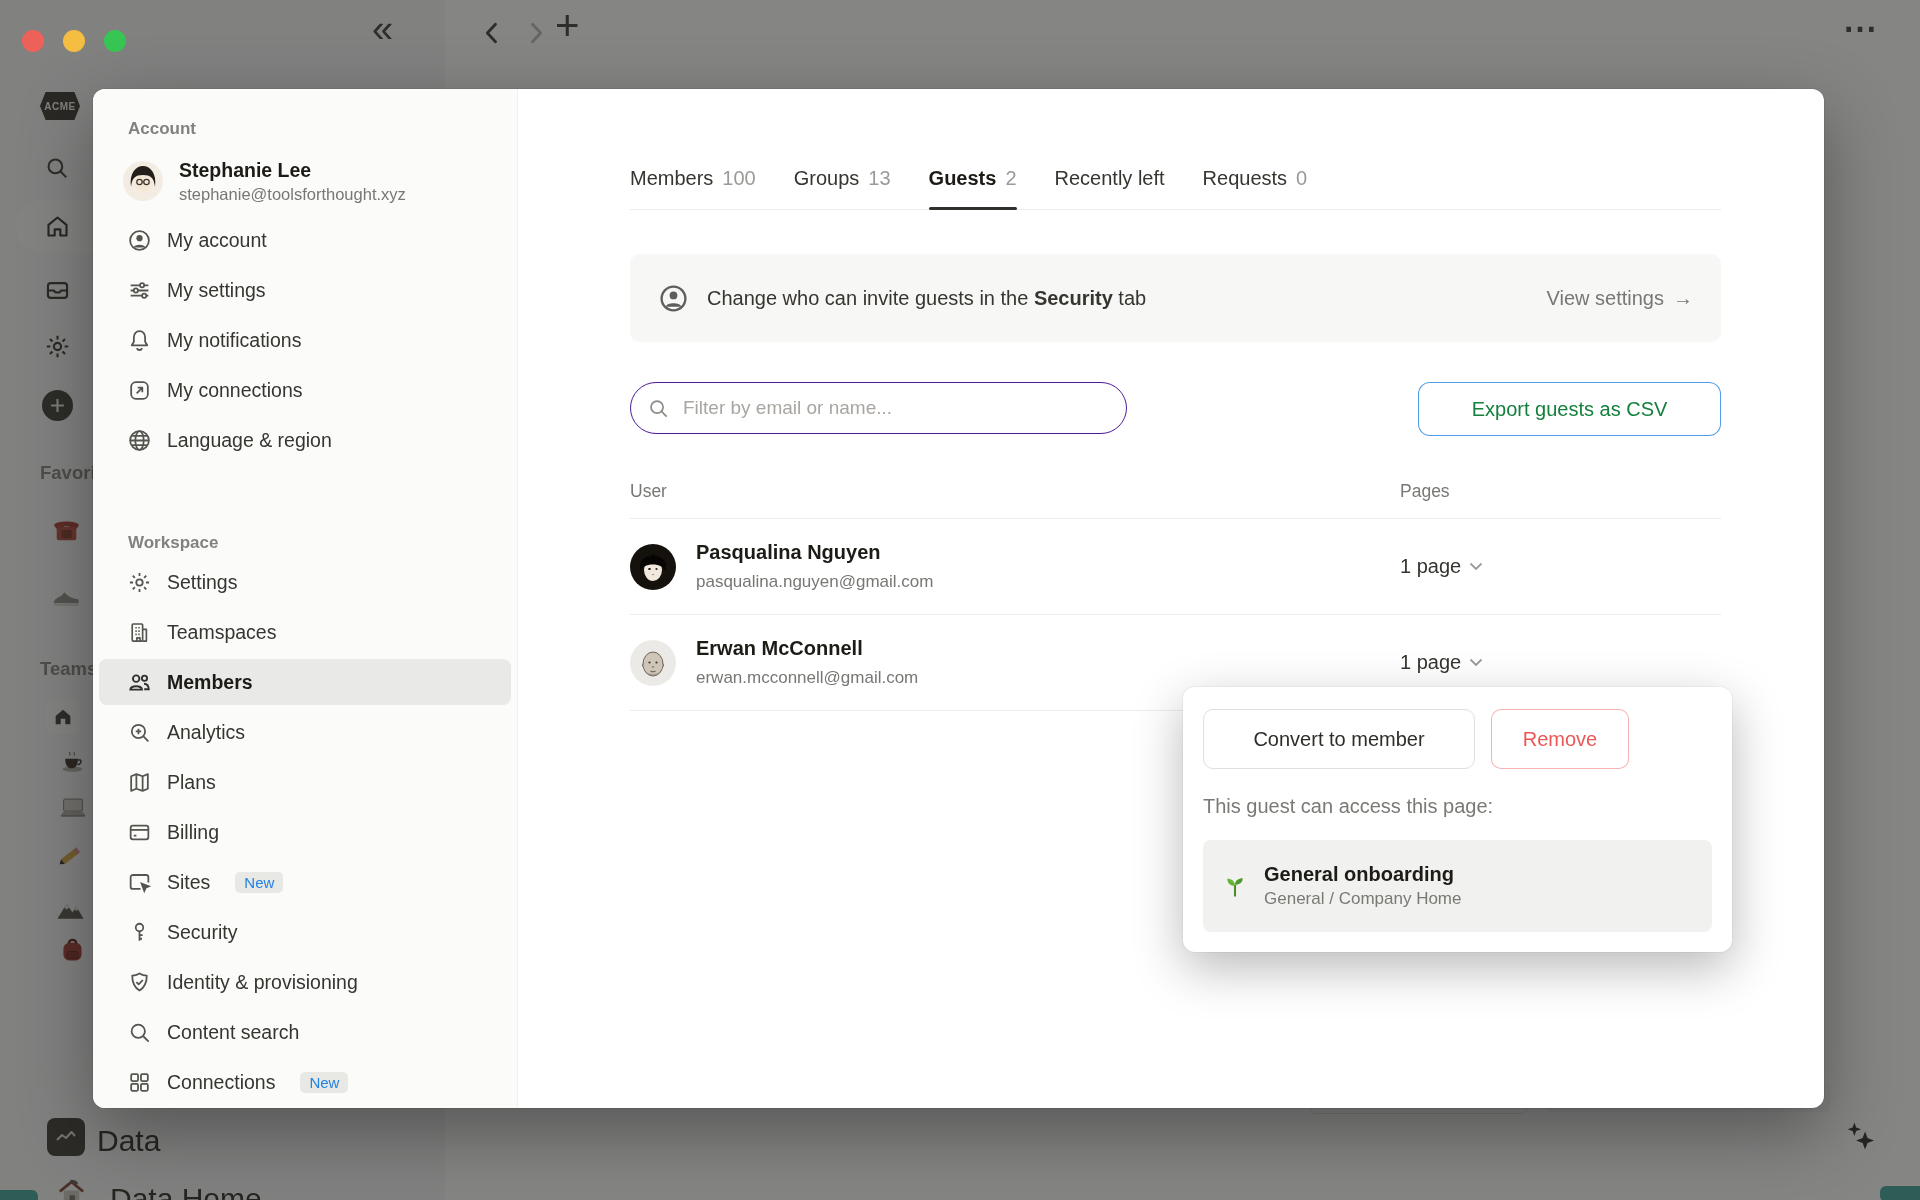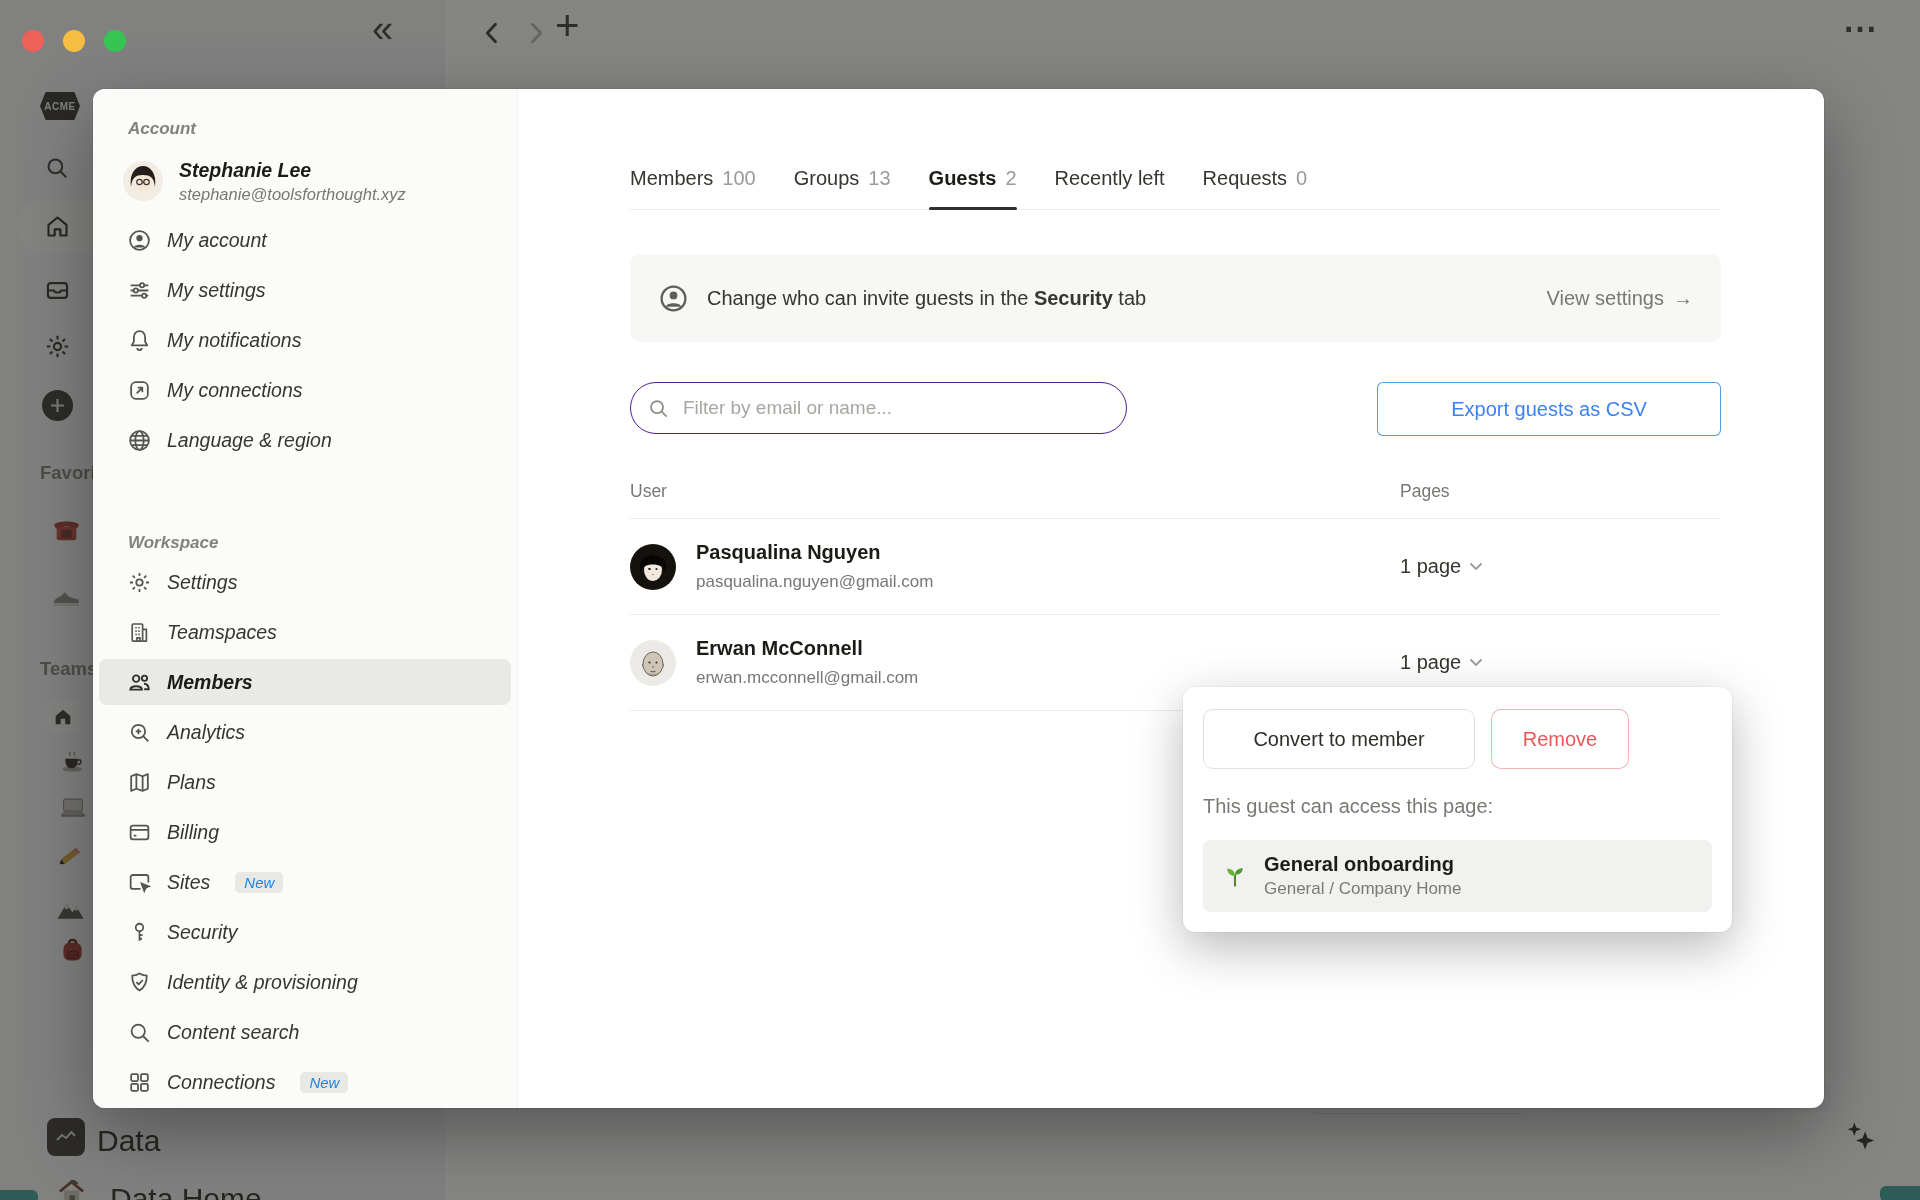--- a/index.html
+++ b/index.html
@@ -33,21 +33,21 @@
   }
   .topbar-glyph{color:#3c3c39;}
   
   .overlay{position:absolute;inset:0;background:rgba(33,33,31,0.55);z-index:5;}
   .traffic{position:absolute;top:30px;width:22px;height:22px;border-radius:50%;z-index:6;}
   
   .modal{
     position:absolute;left:93px;top:89px;width:1731px;height:1019px;background:#fff;border-radius:12px;
     box-shadow:0 0 0 1px rgba(0,0,0,0.06),0 24px 70px rgba(0,0,0,0.35);z-index:10;display:flex;overflow:hidden;
   }
-  .modal-nav{width:425px;flex-shrink:0;background:#fbfbfa;border-right:1px solid rgba(0,0,0,0.04);padding:30px 6px 0;box-sizing:border-box;font-style:italic;}
+  .modal-nav{width:425px;flex-shrink:0;background:#fbfbfa;border-right:1px solid rgba(0,0,0,0.04);padding:30px 6px 0;box-sizing:border-box;}
   .nav-section-label{padding-left:29px;height:20px;font-size:17px;font-weight:600;color:#82817d;}
   .user-row{margin-top:12px;height:60px;display:flex;align-items:center;gap:16px;padding-left:24px;}
   .user-name{font-size:19.5px;font-weight:600;color:#1d1b16;}
   .user-email{font-size:16.5px;color:#787774;margin-top:3px;}
   .nav-row{height:46px;margin-bottom:4px;border-radius:8px;display:flex;align-items:center;gap:15px;padding-left:27px;font-size:19.5px;color:#37352f;cursor:pointer;}
   .nav-row .nicon{width:26px;height:26px;display:flex;align-items:center;justify-content:center;flex-shrink:0;}
   .nav-row.selected{background:#e9e9e7;font-weight:600;color:#1d1b16;}
   .ws-label{margin-top:70px;}
   .first-row{margin-top:6px;}
   .badge{margin-left:10px;background:#e8e8e5;color:#2383e2;font-size:15px;font-weight:500;padding:2px 9px;border-radius:5px;}
@@ -63,22 +63,22 @@
   .banner-left{display:flex;align-items:center;gap:18px;font-size:20px;color:#37352f;}
   .banner-right{display:flex;align-items:center;gap:9px;font-size:20px;color:#787774;cursor:pointer;}
   .search-row{margin-top:40px;height:54px;position:relative;}
   .filter-input{
     width:497px;height:52px;box-sizing:border-box;border:1px solid #4c1d95;border-radius:26px;
     padding:0 18px 0 52px;font-size:19px;color:#37352f;background:#fff;outline:none;font-family:inherit;
   }
   .filter-input::placeholder{color:#a9a6a1;}
   .search-ico{position:absolute;left:17px;top:15px;}
   .export-btn{
-    position:absolute;right:0;top:0;height:54px;width:344px;box-sizing:border-box;background:#fff;
-    border:1.5px solid rgba(35,131,226,0.8);border-radius:6px;color:#3b82f6;font-size:20px;font-weight:500;
+    position:absolute;right:0;top:0;height:54px;width:303px;box-sizing:border-box;background:#fff;
+    border:1.5px solid rgba(35,131,226,0.8);border-radius:12px;color:#15803d;font-size:20px;font-weight:500;
     display:flex;align-items:center;justify-content:center;cursor:pointer;font-family:inherit;
   }
   .table{margin-top:28px;}
   .thead{display:flex;align-items:center;height:54px;font-size:17.5px;color:#787774;border-bottom:1px solid #ececea;}
   .col-user{flex:1;}
   .col-pages{width:321px;}
   .trow{display:flex;align-items:center;height:95px;border-bottom:1px solid #ececea;}
   .guest{display:flex;align-items:center;gap:20px;flex:1;}
   .g-name{font-size:20px;font-weight:600;color:#1d1b16;}
   .g-email{font-size:17px;color:#787774;margin-top:8px;}
@@ -86,21 +86,21 @@
   
   .popover{
     position:absolute;left:1090px;top:598px;width:549px;box-sizing:border-box;background:#fff;border-radius:12px;
     box-shadow:0 0 0 1px rgba(15,15,15,0.04),0 16px 50px rgba(0,0,0,0.28);padding:22px 20px 20px;z-index:3;
   }
   .pop-buttons{display:flex;gap:16px;}
   .btn{height:60px;border-radius:10px;background:#fff;font-size:20px;font-weight:500;display:flex;align-items:center;justify-content:center;cursor:pointer;font-family:inherit;box-sizing:border-box;}
   .btn-convert{width:272px;border:1px solid #e0dfdc;color:#2f2d28;}
   .btn-remove{width:138px;border:1px solid rgba(235,87,87,0.45);color:#eb5757;}
   .pop-caption{margin-top:26px;font-size:20px;color:#7a7974;}
-  .access-item{margin-top:22px;height:72px;box-sizing:border-box;background:#f1f1ef;border-radius:8px;display:flex;align-items:center;gap:15px;padding:0 18px;cursor:pointer;}
+  .access-item{margin-top:22px;height:92px;box-sizing:border-box;background:#f1f1ef;border-radius:8px;display:flex;align-items:center;gap:15px;padding:0 18px;cursor:pointer;}
   .ai-title{font-size:20px;font-weight:600;color:#1d1b16;}
   .ai-sub{font-size:17px;color:#7a7974;margin-top:3px;}
 </style>
 </head>
 <body>
 
 <div class="backdrop">
   <div class="app-sidebar">
     <div class="abs topbar-glyph" style="left:372px;top:8px;font-size:38px;">«</div>
     <div class="abs acme-badge">ACME</div>

